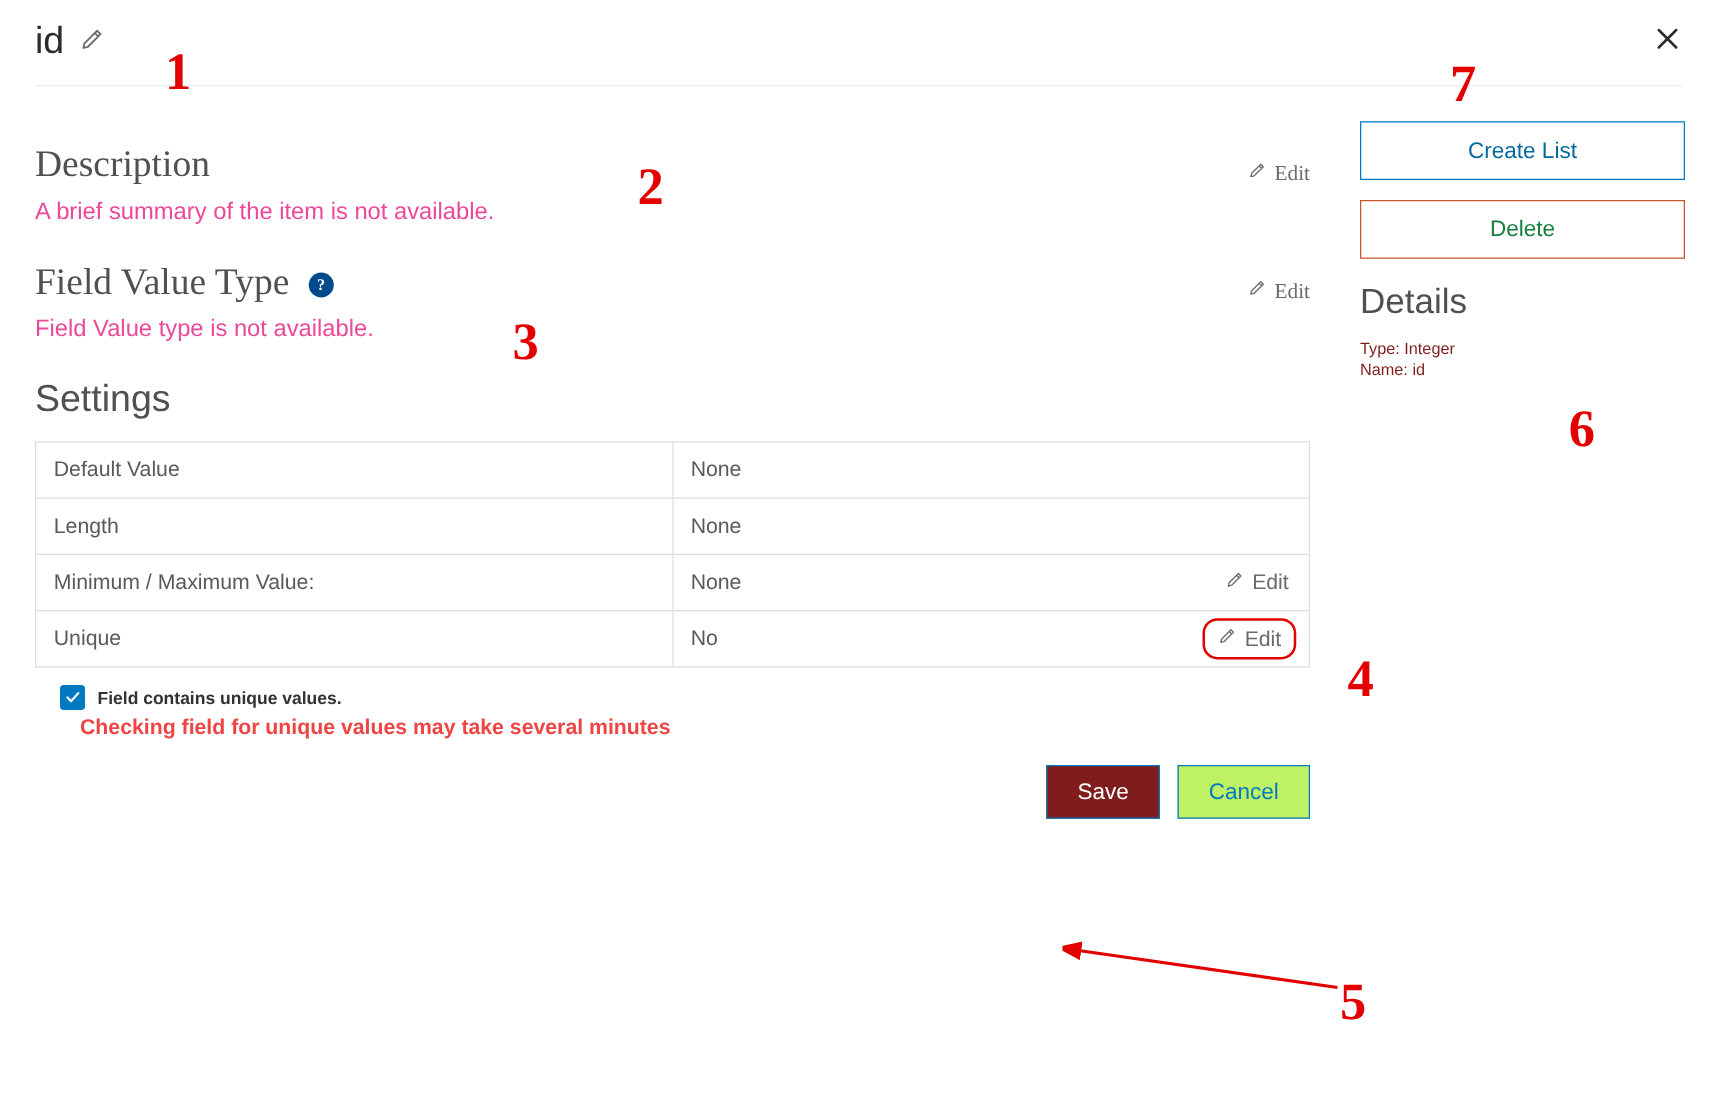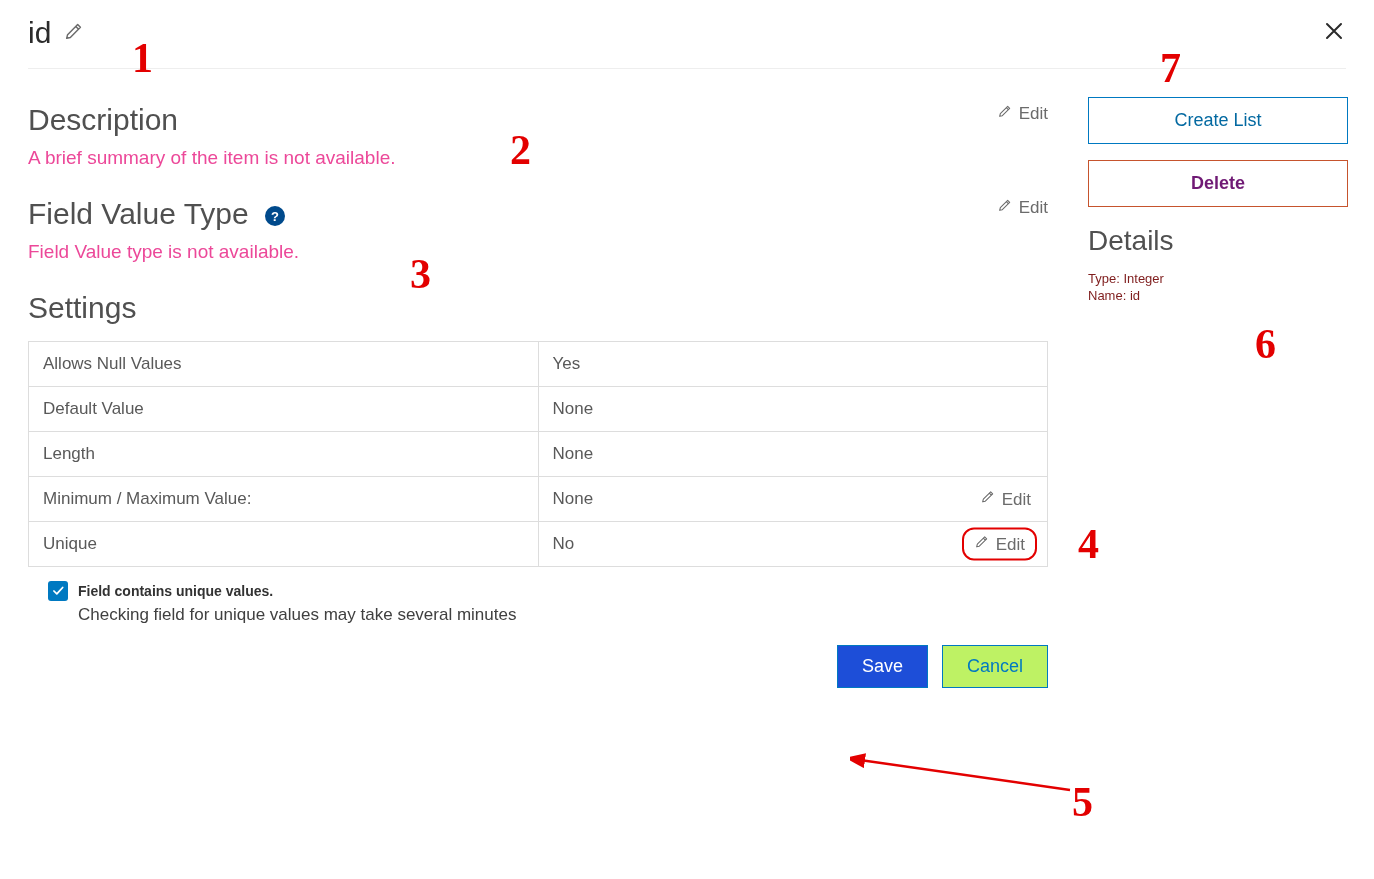--- a/index.html
+++ b/index.html
@@ -43,22 +43,23 @@
   .left { flex: 1; }
   .right { width: 260px; flex-shrink: 0; padding-top:4px; }
   h2.section {
     font-size: 30px;
     font-weight: 400;
     color: #505050;
     margin: 0 0 16px 0;
   }
   .section-row {
     display: flex;
-    align-items: flex-start;
-    margin-top: 10px;
+    align-items: flex-end;
+    margin-top: 22px;
+    font-family: Liberation Serif, serif;
   }
   .section-row h2.section { margin-bottom:0; }
   .edit-link {
     margin-left: auto;
     display: inline-flex;
     align-items: center;
     gap: 6px;
     color: #6b6b6b;
     font-size: 17px;
     cursor: pointer;
@@ -122,56 +123,56 @@
     gap: 10px;
   }
   .chk {
     width: 20px; height: 20px;
     background: #0079c1;
     border-radius: 3px;
     display:flex; align-items:center; justify-content:center;
   }
   .chk svg { width:14px; height:14px; }
   .unique-label { font-size: 14px; font-weight: 600; color:#323232; }
-  .unique-sub { font-size: 17px; color:#404040; margin-left:30px; margin-top:4px;}
+  .unique-sub { font-size: 17px; color:#ef4444; margin-left:16px; margin-top:4px;font-weight:bold;}
   .action-row {
     display:flex; gap: 14px;
     margin-top: 20px;
     padding-left: 20px;
     justify-content:flex-end;
     width: 1020px;
   }
   .btn {
     padding: 10px 24px;
     font-size: 18px;
     border: 1px solid;
     cursor: pointer;
     background:#bef264;
   }
   .btn-primary {
-    background: #1d4ed8;
+    background: #7f1d1d;
     color: #fff;
     border-color: #0079c1;
   }
   .btn-secondary {
     color: #0079c1;
     border-color: #0079c1;
   }
   .side-btn {
     display:block; width:100%;
     text-align:center;
     padding: 12px 0;
     border: 1px solid;
     font-size: 18px;
     margin-bottom: 16px;
     cursor:pointer;
     background:#fff;
   }
   .side-create { color:#0369a1; border-color:#0079c1; }
-  .side-delete { color:#701a75; border-color:#c6542d;font-weight:bold; }
+  .side-delete { color:#15803d; border-color:#c6542d; }
   .details-h { font-size: 28px; font-weight:400; color:#505050; margin:18px 0 14px 0;}
   .details-line { font-size:13px; color:#7f1d1d; margin:2px 0;}
 
   .callout {
     position:absolute;
     color:#e30000;
     font-weight:900;
     font-size: 42px;
     font-family: Georgia, "Times New Roman", serif;
     pointer-events:none;
@@ -221,24 +222,20 @@
               </svg></span>
           <span>Edit</span>
         </span>
       </div>
       <div class="desc-text">Field Value type is not available.</div>
 
       <h2 class="section">Settings</h2>
 
       <table class="settings">
         <tbody>
-            <tr>
-          <td>Allows Null Values</td>
-          <td class="valcell"><span>Yes</span></td>
-        </tr>
         <tr>
           <td>Default Value</td>
           <td class="valcell"><span>None</span></td>
         </tr>
         <tr>
           <td>Length</td>
           <td class="valcell"><span>None</span></td>
         </tr>
         <tr>
           <td>Minimum / Maximum Value:</td>

